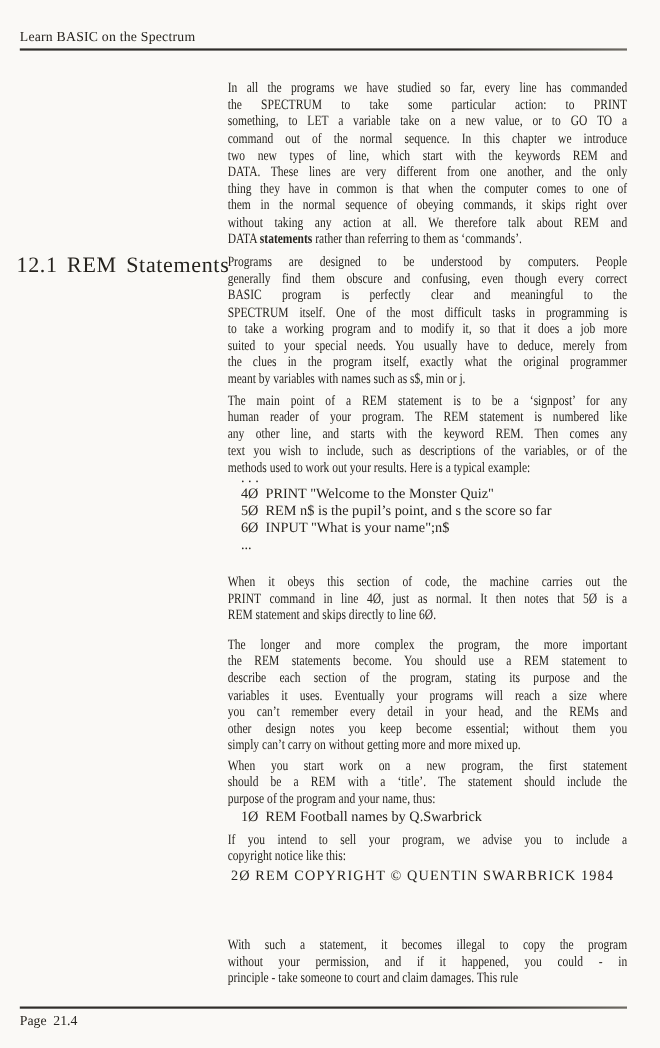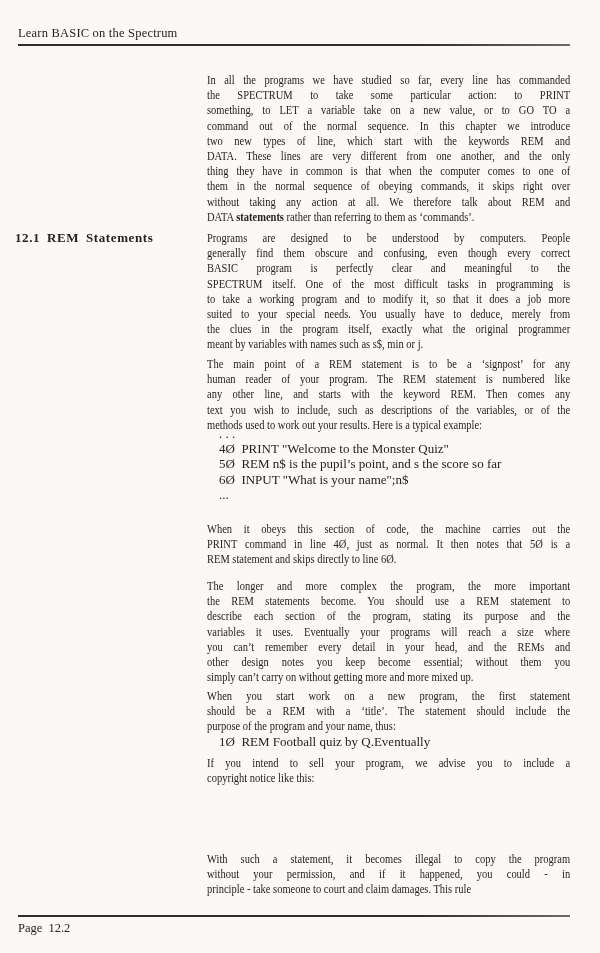--- a/index.html
+++ b/index.html
@@ -7,21 +7,21 @@
     position:relative;width:600px;height:953px;margin:0 auto;
     background:#faf9f6;overflow:hidden;
     font-family:"Liberation Serif","DejaVu Serif",serif;
     color:#26231e;
   }
   .abs{position:absolute;}
   .header-title{left:18px;top:26px;font-size:12.5px;letter-spacing:.2px;white-space:nowrap;}
   .rule{height:2px;background:linear-gradient(to right,#2f2d2a 0%,#2f2d2a 72%,#6e6b64 100%);}
   .hrule{left:18px;top:44px;width:552px;}
   .frule{left:18px;top:915px;width:552px;}
-  .section-heading{left:15px;top:230px;font-size:13px;font-weight:bold;letter-spacing:.6px;word-spacing:3px;white-space:nowrap;}
+  .section-heading{left:15px;top:230px;font-size:20px;font-weight:normal;letter-spacing:.6px;word-spacing:3px;white-space:nowrap;}
   .para{left:207px;font-size:13px;line-height:15.2px;}
   .para .tline{
     width:450px;transform:scaleX(0.807);transform-origin:0 0;
     text-align:justify;text-align-last:justify;white-space:normal;
   }
   .para .tline.last{text-align-last:left;}
   .code{font-size:13px;line-height:15.2px;}
   .code .tline{white-space:pre;text-align:left;}
   .code-wide{letter-spacing:1px;}
   .footer-text{left:18px;top:921px;font-size:12.5px;word-spacing:3px;white-space:nowrap;}
@@ -92,31 +92,34 @@
       <div class="tline last">simply can’t carry on without getting more and more mixed up.</div>
     </div>
 
   <div class="abs para" style="top:688px;">
       <div class="tline">When you start work on a new program, the first statement</div>
       <div class="tline">should be a REM with a ‘title’. The statement should include the</div>
       <div class="tline last">purpose of the program and your name, thus:</div>
     </div>
 
   <div class="abs code" style="left:219px;top:734px;">
-      <div class="tline last">1Ø  REM Football quiz by Q.Eventually</div>
+      <div class="tline last">1Ø  REM Football names by Q.Swarbrick</div>
     </div>
 
   <div class="abs para" style="top:755px;">
       <div class="tline">If you intend to sell your program, we advise you to include a</div>
       <div class="tline last">copyright notice like this:</div>
     </div>
 
+  <div class="abs code code-wide" style="left:210px;top:788px;">
+      <div class="tline last">2Ø REM COPYRIGHT © QUENTIN SWARBRICK 1984</div>
+    </div>
 
   <div class="abs para" style="top:851px;">
       <div class="tline">With such a statement, it becomes illegal to copy the program</div>
       <div class="tline">without your permission, and if it happened, you could - in</div>
       <div class="tline last">principle - take someone to court and claim damages. This rule</div>
     </div>
 
   <div class="abs rule frule"></div>
-  <div class="abs footer-text">Page 12.2</div>
+  <div class="abs footer-text">Page 21.4</div>
 
 </div>
 
 </body></html>

